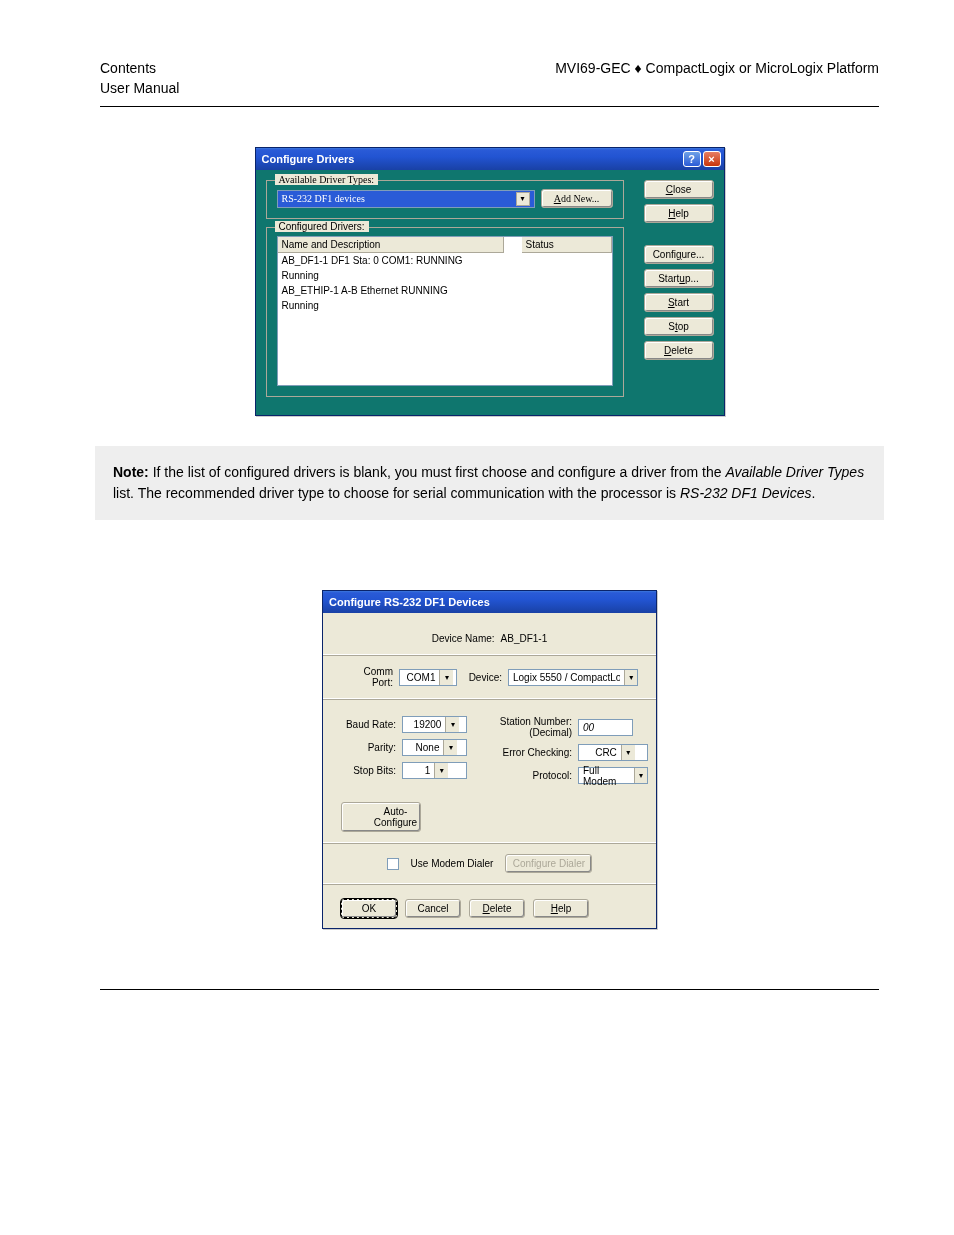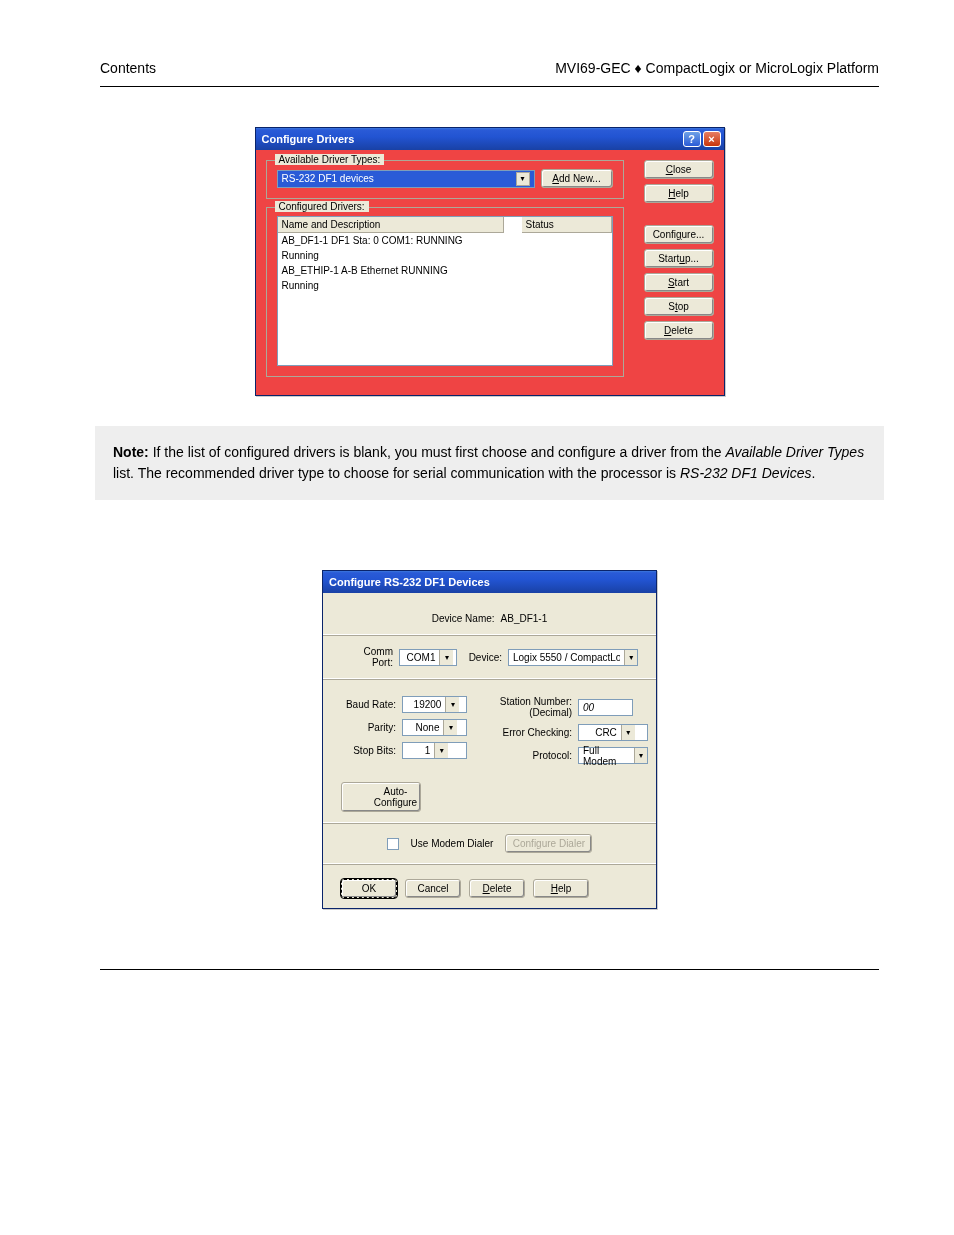--- a/index.html
+++ b/index.html
@@ -24,21 +24,21 @@
   }
   .header-left { }
   .header-right { }
   .header-sub { font-size: 14px; margin-bottom: 10px; }
   .header-rule { border: none; border-top: 1px solid #000; margin: 10px 0 40px 0; }
 
   
   .xp-dialog {
     font-family: Tahoma, Arial, sans-serif;
     font-size: 10px;
-    background: #ef4444;
+    background: #0f766e;
     border: 1px solid #0a246a;
     box-shadow: 1px 1px 0 rgba(0,0,0,0.2);
     margin: 0 auto;
   }
   .titlebar {
     background: linear-gradient(to bottom, #3b77dd 0%, #2a5bd7 8%, #2254d2 40%, #1941a5 100%);
     color: #fff;
     height: 22px;
     display: flex;
     align-items: center;
@@ -184,33 +184,34 @@
 </style>
 </head>
 <body>
 
 <div class="page">
 
   <div class="header-row">
     <div class="header-left">Contents</div>
     <div class="header-right">MVI69-GEC ♦ CompactLogix or MicroLogix Platform</div>
   </div>
+  <div class="header-sub">User Manual</div>
   <hr class="header-rule">
 
   <div class="xp-dialog" style="width:470px;">
     <div class="titlebar">
       <span>Configure Drivers</span>
       <div class="titlebar-buttons">
         <div class="titlebar-btn titlebar-help">?</div>
         <div class="titlebar-btn titlebar-close">×</div>
       </div>
     </div>
     <div class="xp-body">
       <div style="display:flex; gap:10px;">
-        <div style="flex:1;">
+        <div style="flex:1;font-family:Liberation Serif, serif;">
           <div class="groupbox">
             <span class="groupbox-title">Available Driver Types:</span>
             <div class="row-flex">
               <div class="xp-select">
                 <span>RS-232 DF1 devices</span>
                 <span class="xp-select-arrow">▾</span>
               </div>
               <div class="xp-button wide"><span class="underline-accesskey">A</span><span>dd New...</span></div>
             </div>
           </div>

